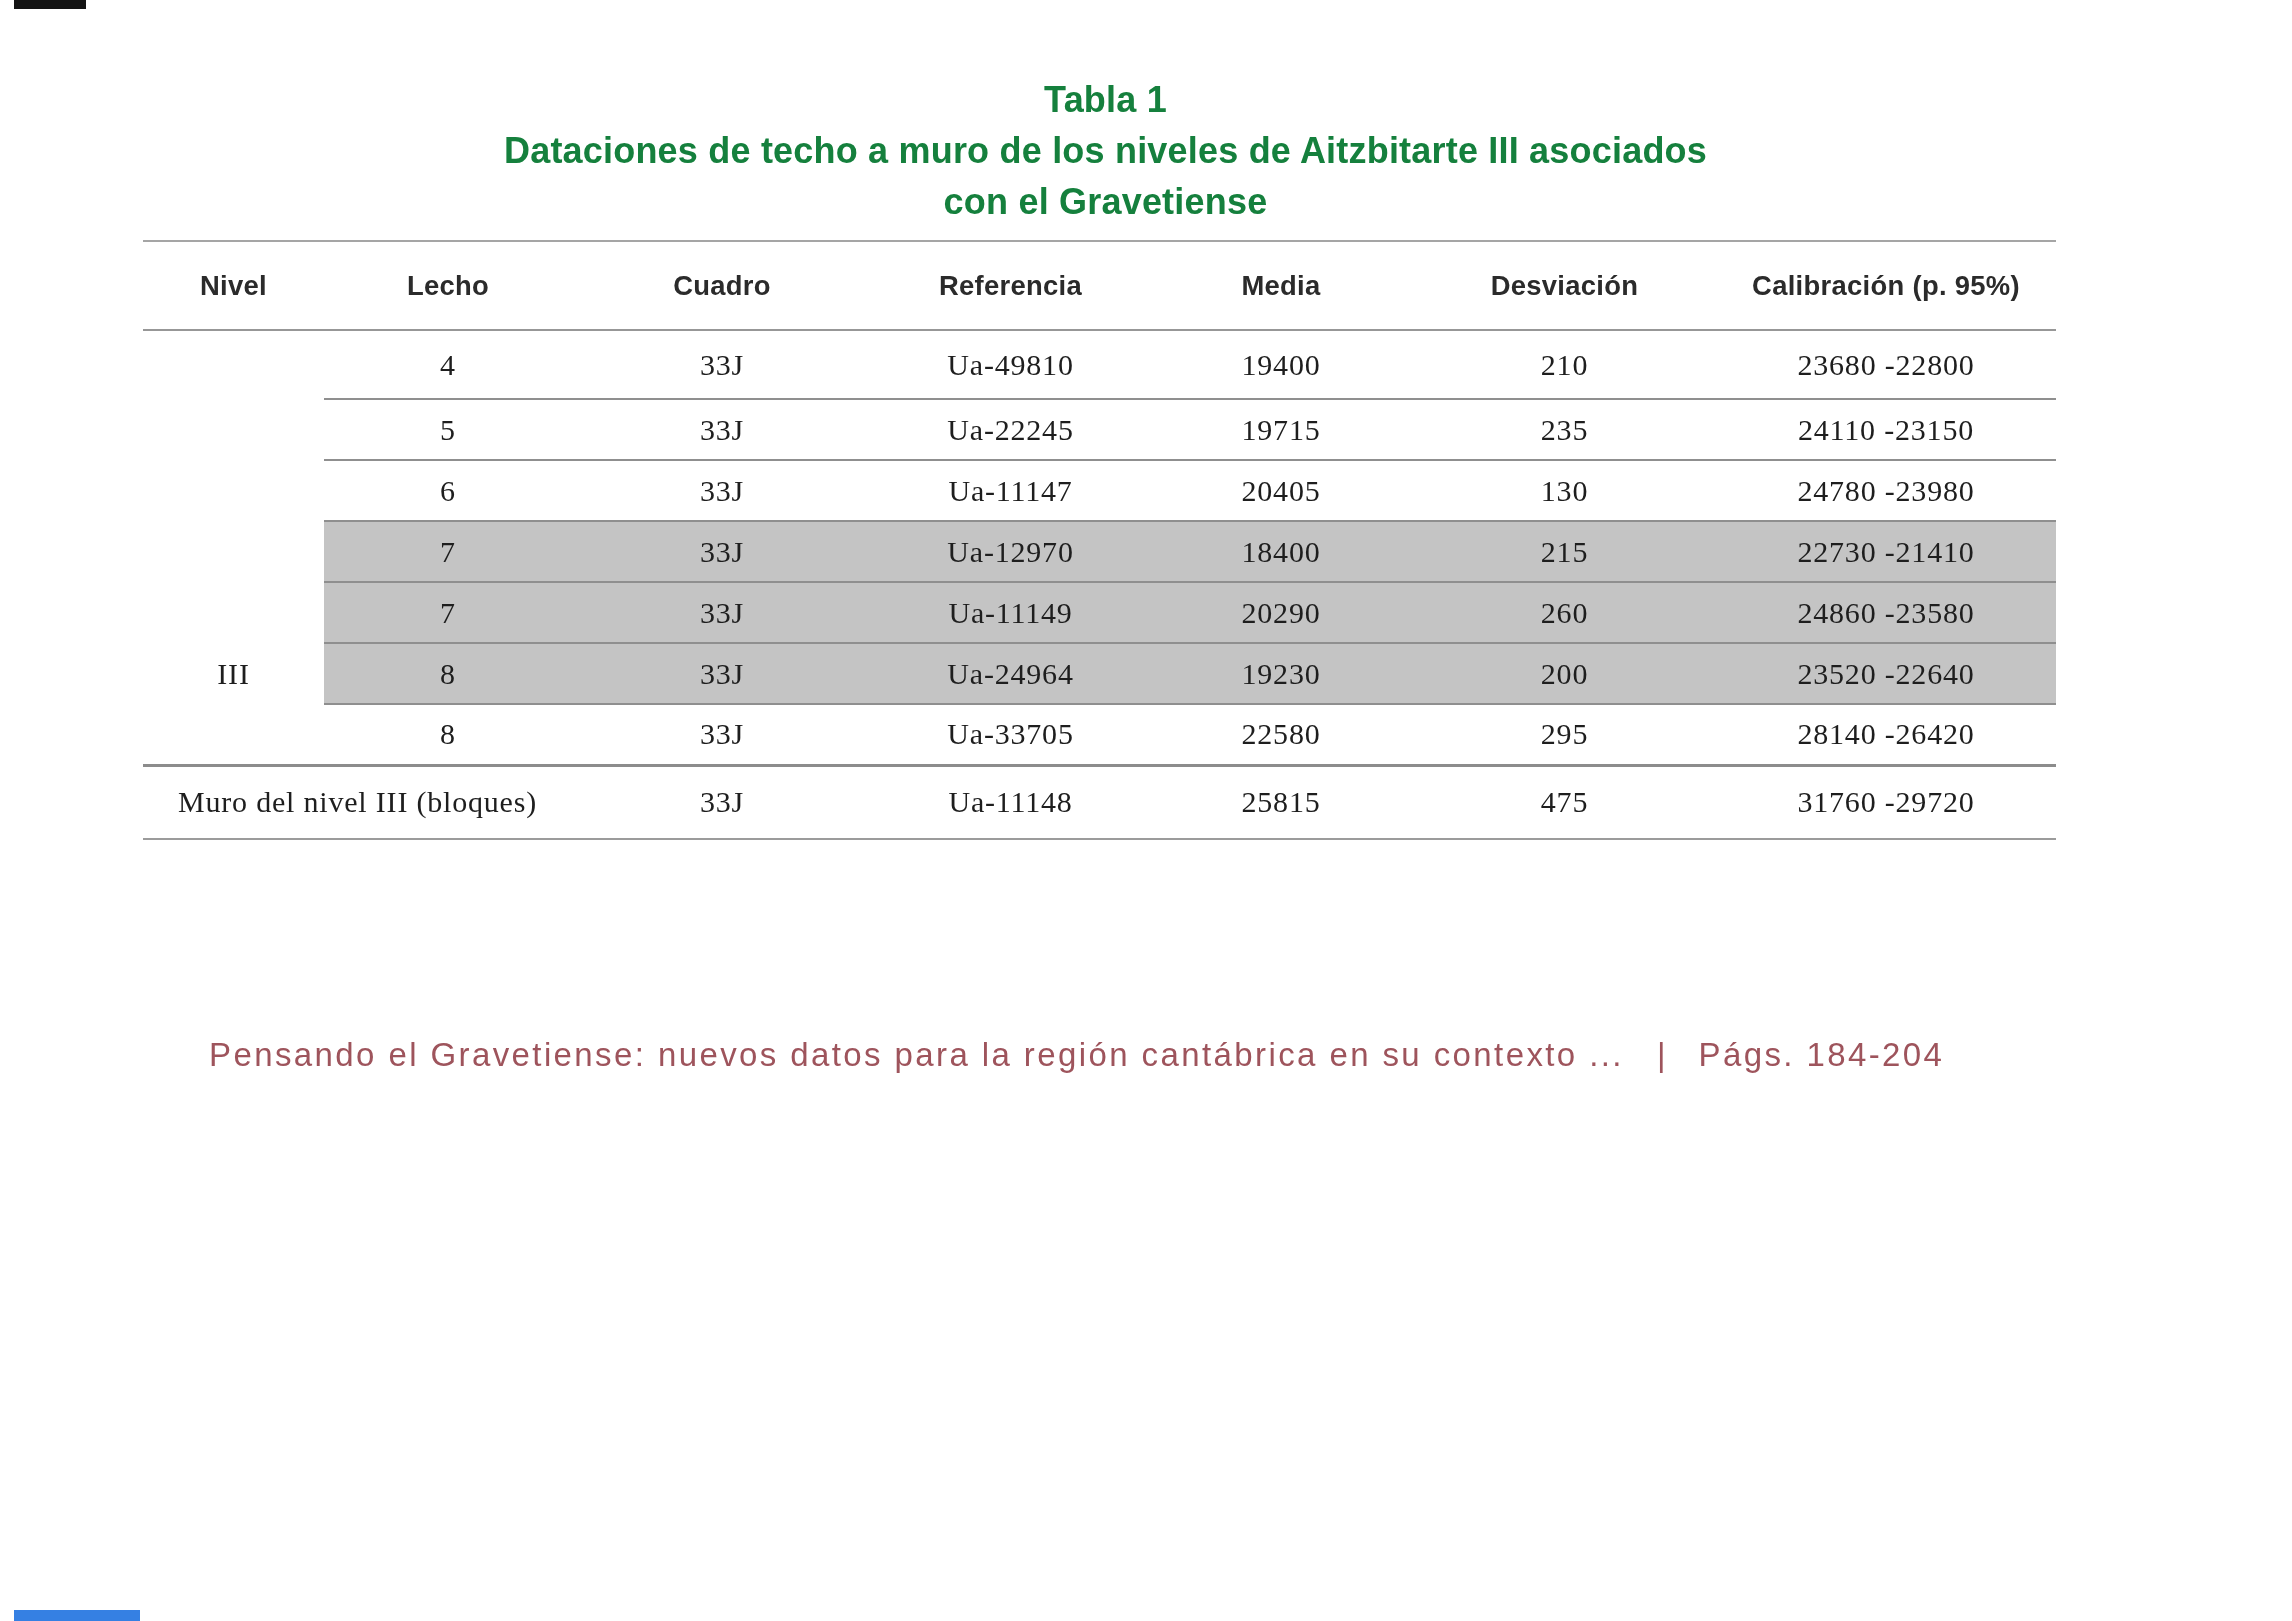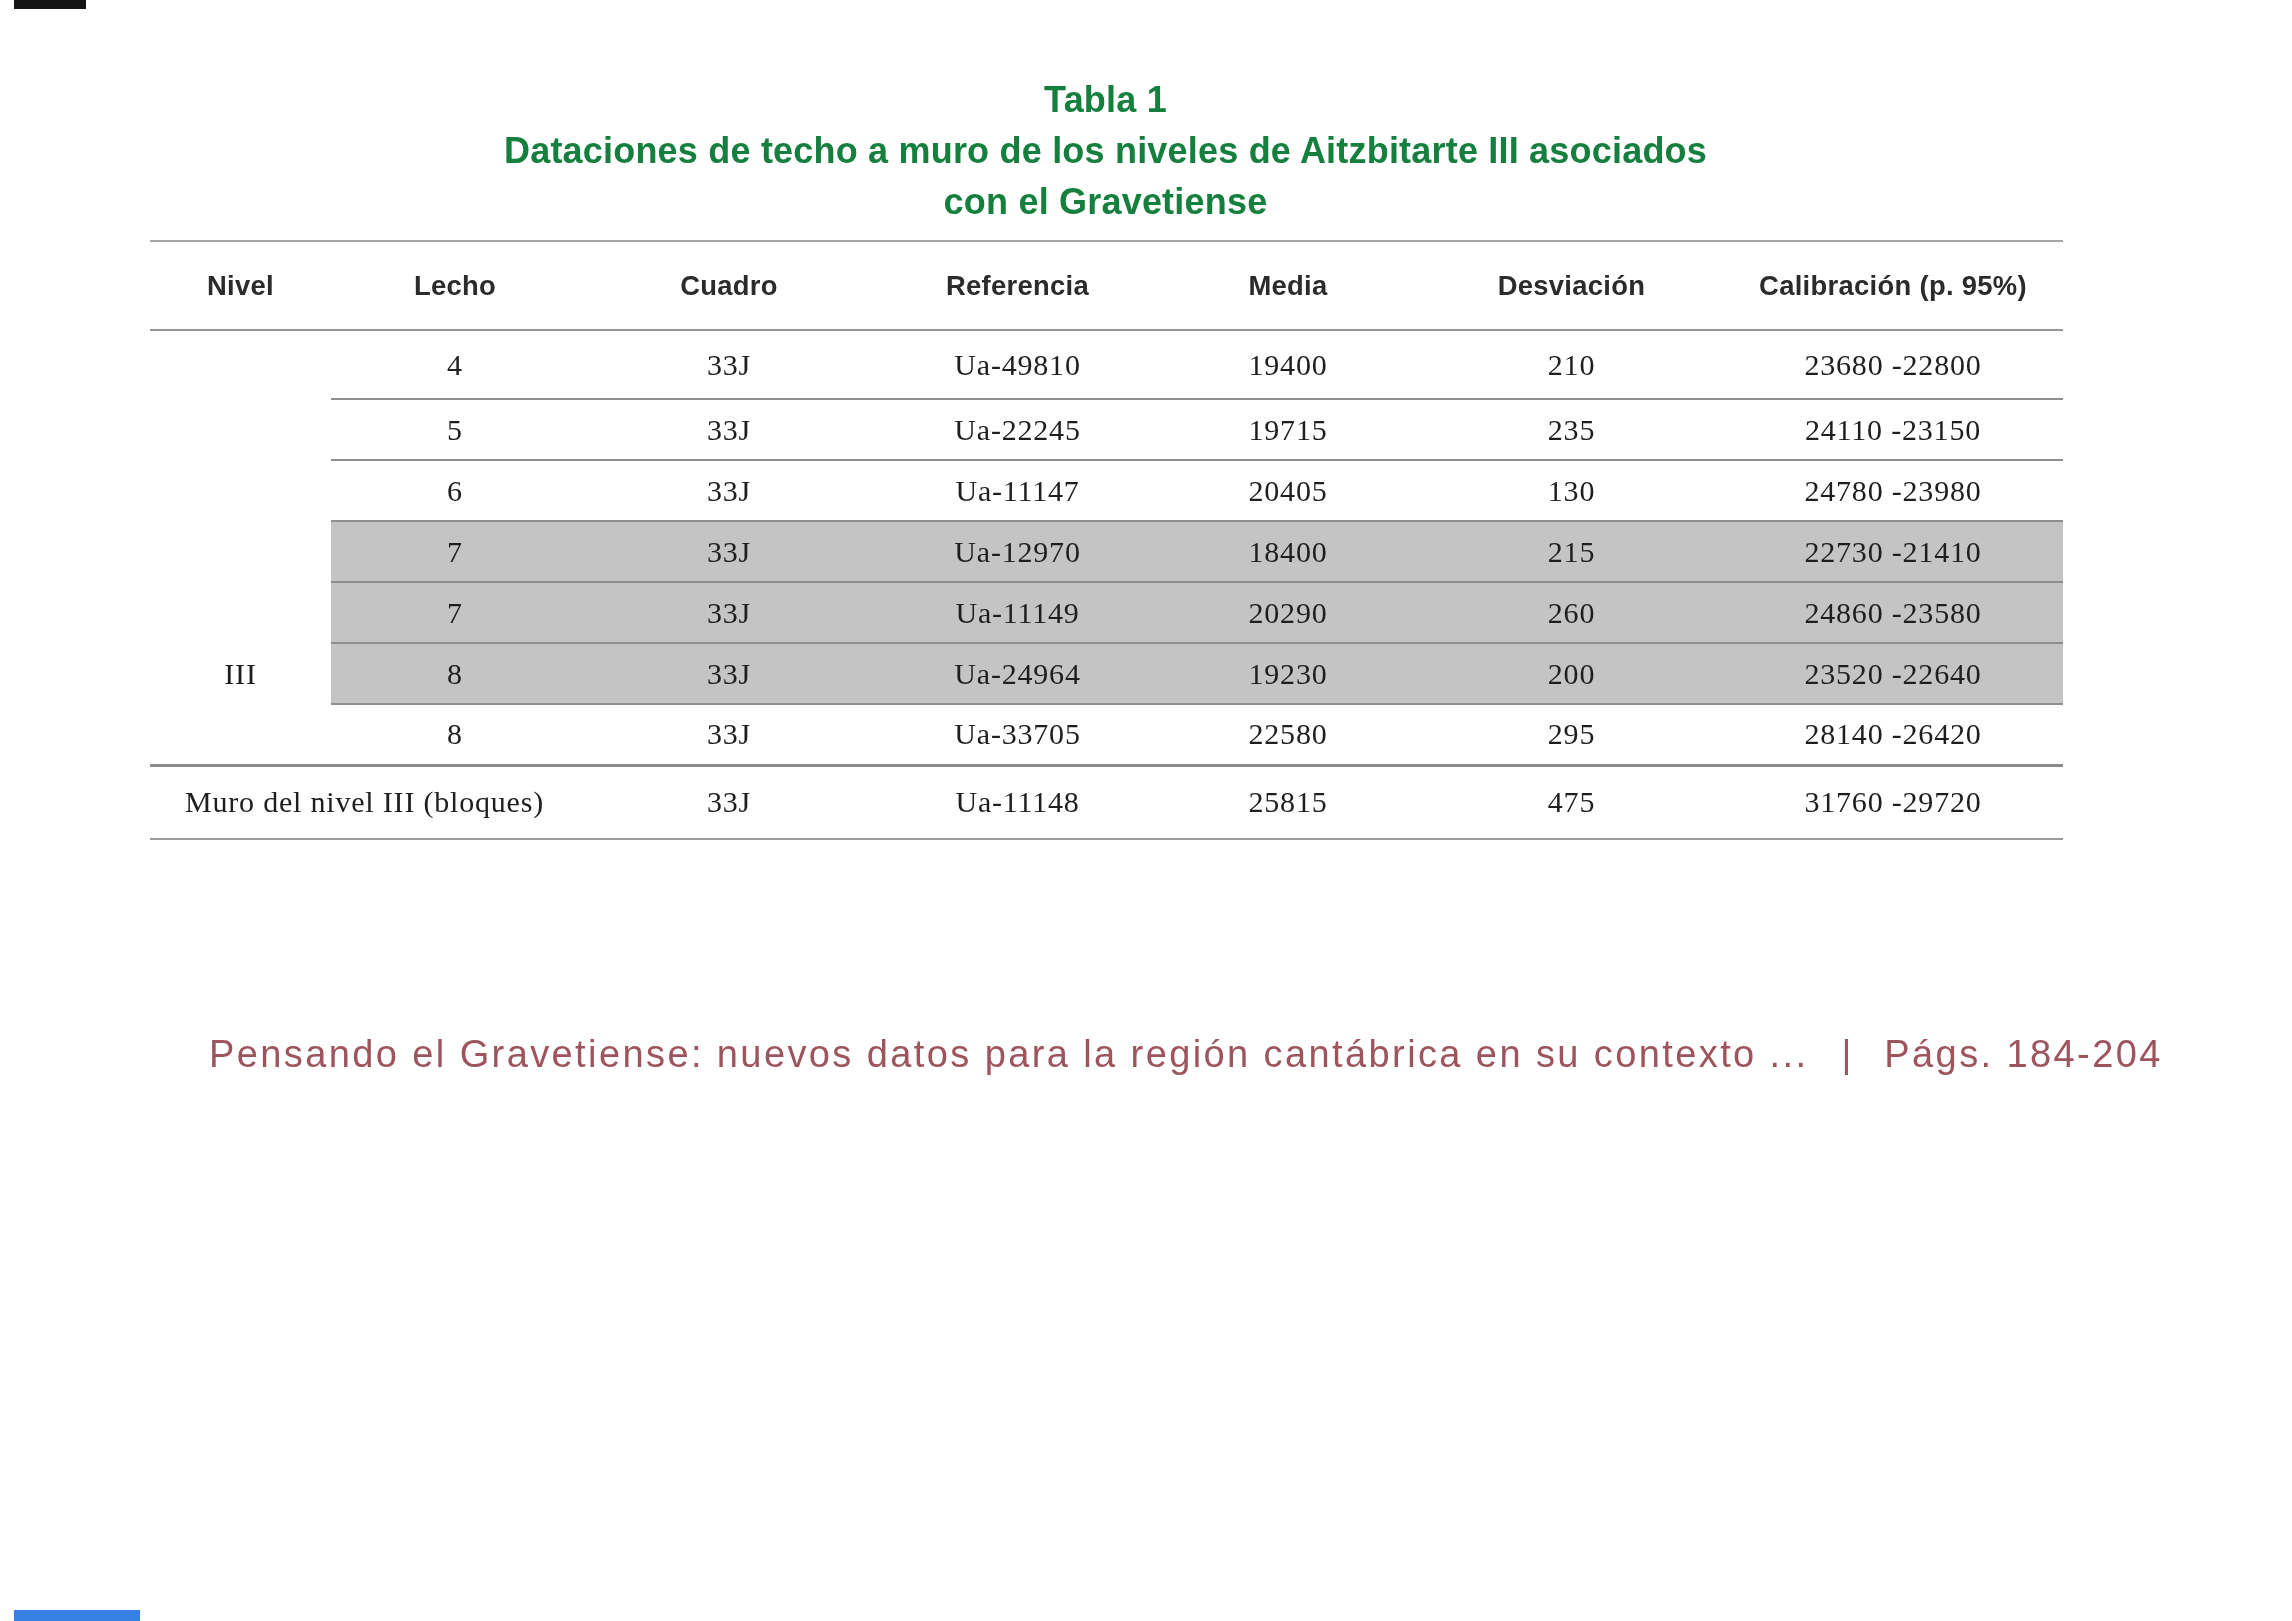--- a/index.html
+++ b/index.html
@@ -29,21 +29,21 @@
     text-align: center;
     font-weight: 700;
     font-size: 36px;
     line-height: 51px;
     letter-spacing: 0.2px;
     color: #15803d;
   }
 
   
   table.datos {
-    position: absolute; left: 150px; top: 240px; width: 1913px;
+    position: absolute; left: 143px; top: 240px; width: 1913px;
     border-collapse: collapse;
     table-layout: fixed;
     border-top: 2.9px solid #a5a5a5;
     font-family: "Liberation Serif", serif;
     font-size: 30px;
     letter-spacing: 0.8px;
     color: #1e1e1e;
   }
   table.datos thead th {
     font-family: "Liberation Sans", sans-serif;
@@ -72,21 +72,21 @@
   tr.muro td {
     border-top: 3.9px solid #8c8c8c;
     border-bottom: 2.9px solid #9b9b9b;
   }
   td.muro-label { text-align: left; padding-left: 3.9px; }
 
   
   .running-head {
     position: absolute; left: 209px; top: 1035px; width: 1882px;
     display: flex; align-items: center;
-    font-size: 38px;
+    font-size: 33px;
     line-height: 39px;
     letter-spacing: 2.4px;
     color: #9e545c;
     white-space: nowrap;
   }
   .running-head .sep-pipe { margin: 0 33px; letter-spacing: 0; }
 </style>
 </head>
 <body>
 

